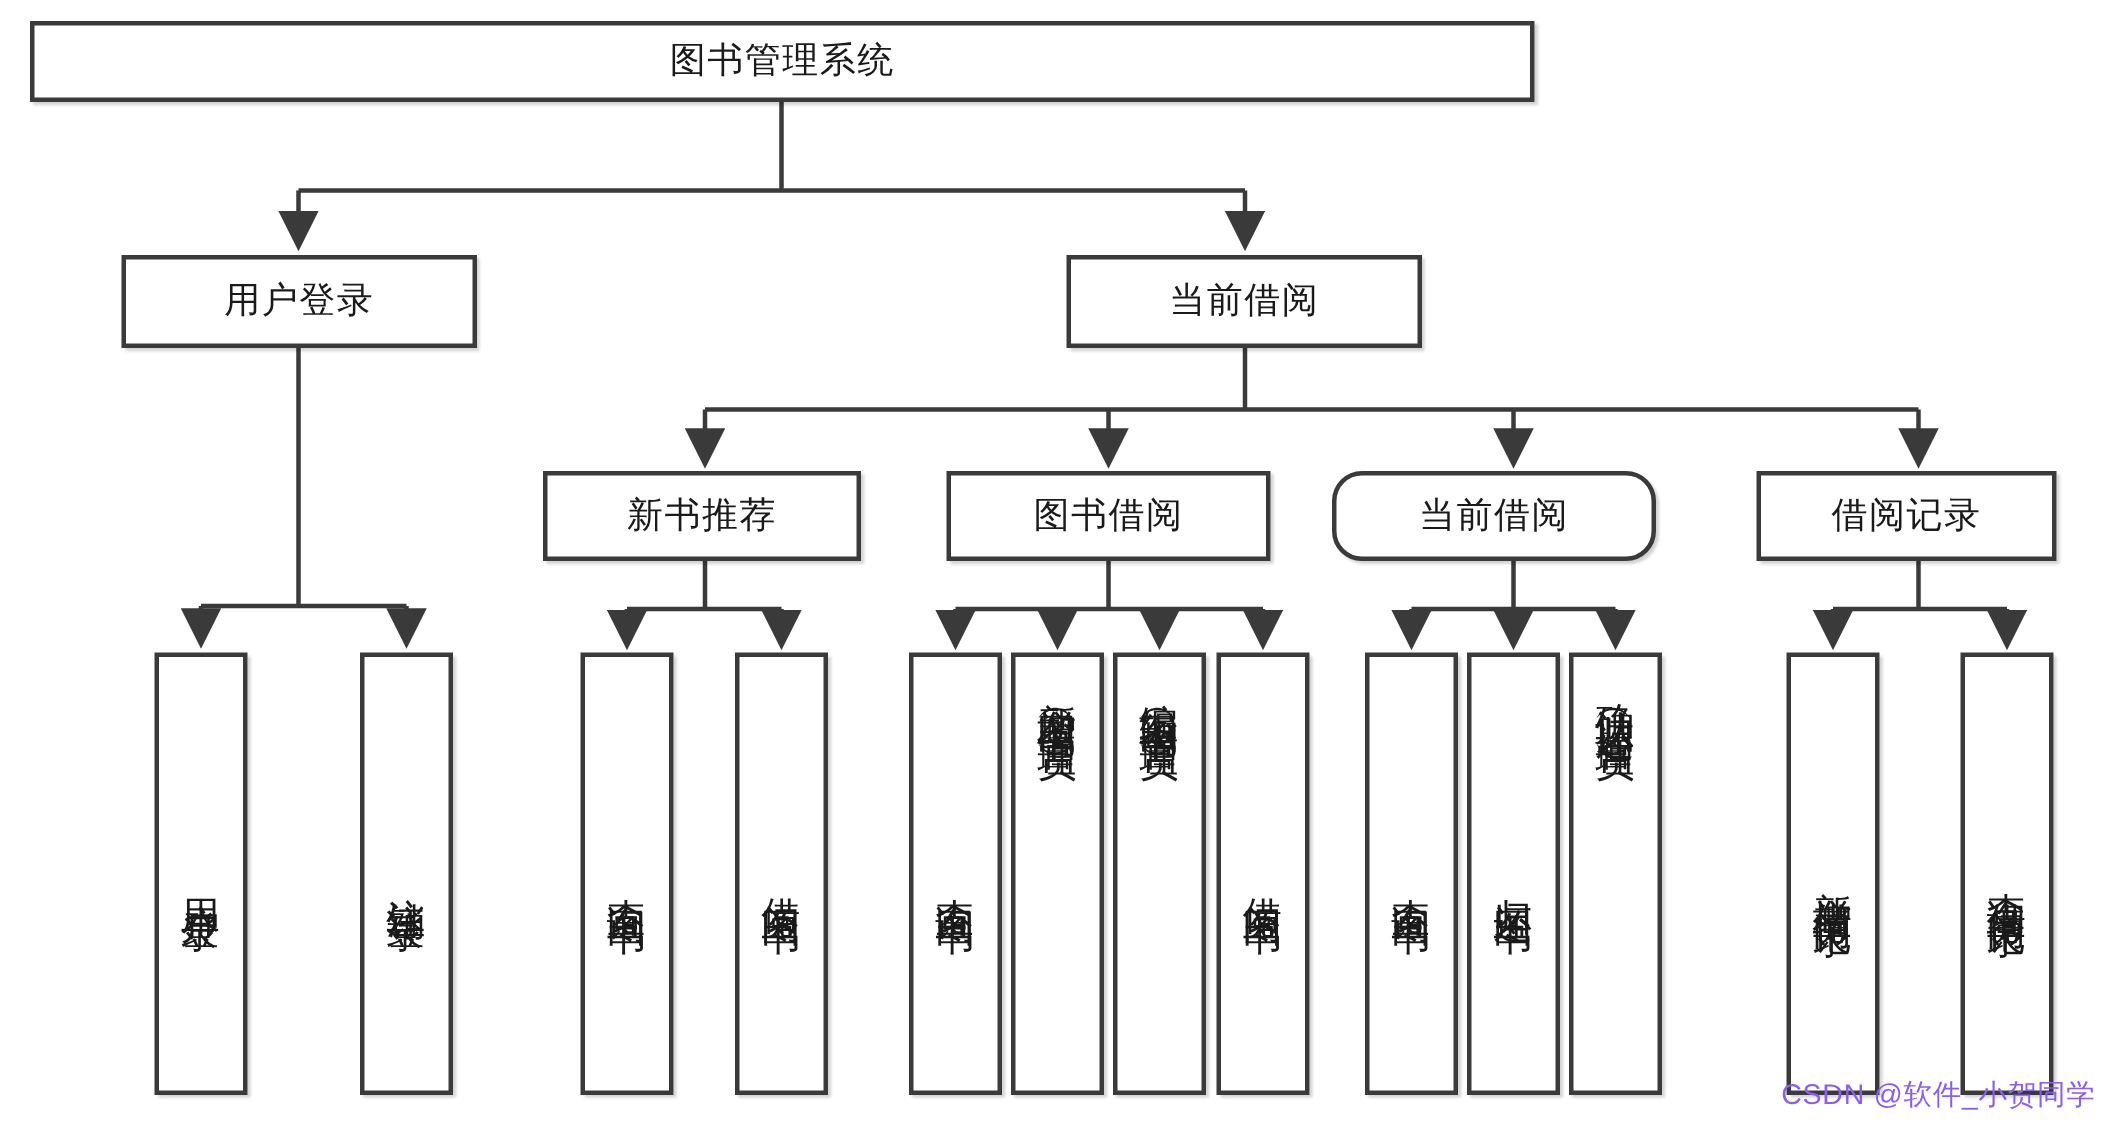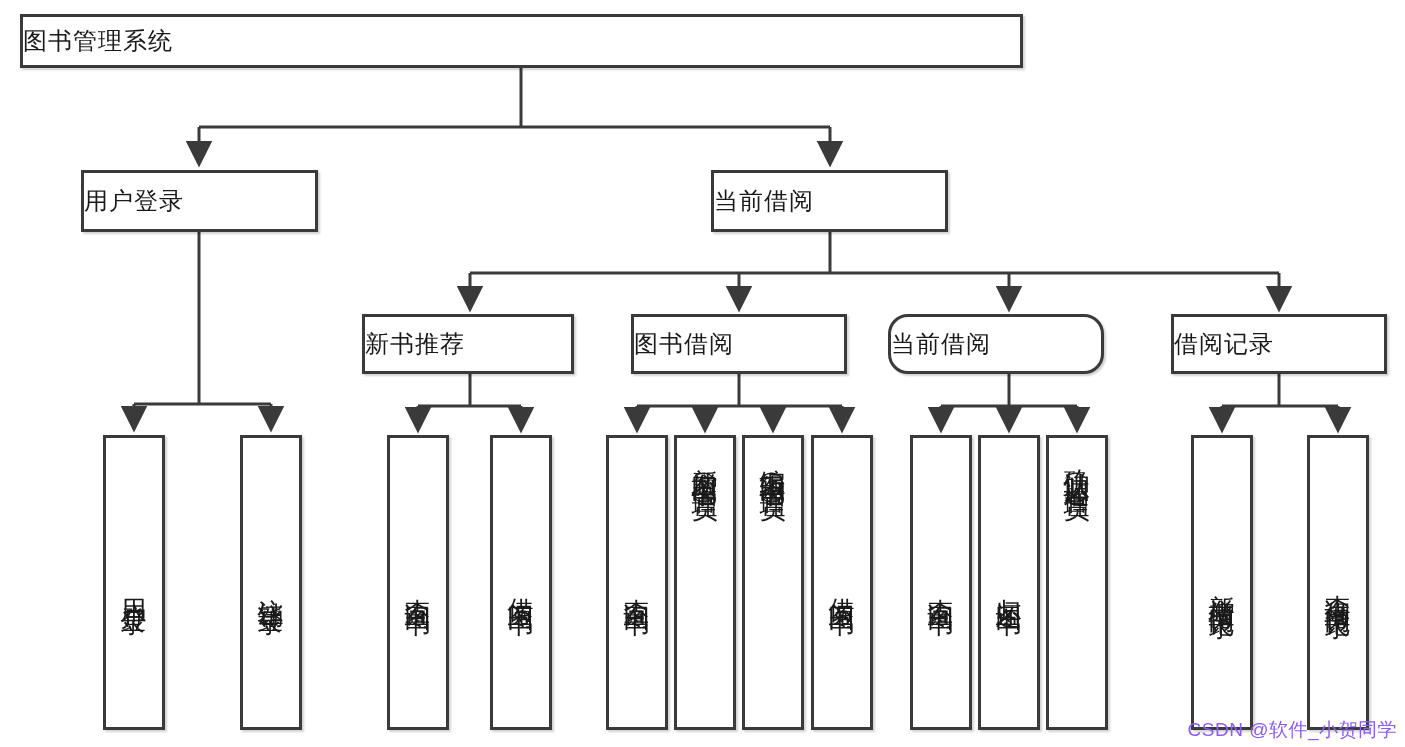--- a/index.html
+++ b/index.html
@@ -26,20 +26,21 @@
     pointer-events: none;
   }
   .node {
     position: absolute;
     box-sizing: border-box;
     background: #ffffff;
     border: 3px solid #3a3a3a;
     box-shadow: 2px 2px 2px rgba(0,0,0,0.18);
     display: flex;
     align-items: center;
+    justify-content: center;
     color: #1a1a1a;
   }
   .node.horiz {
     font-size: 24px;
     letter-spacing: 1px;
     line-height: 1.1;
   }
   .node.vert {
     align-items: flex-start;
     justify-content: center;
@@ -148,21 +149,21 @@
 
   <div class="node horiz" style="left:362px; top:314px; width:212px; height:60px;">
     <span>新书推荐</span>
   </div>
   <div class="node horiz" style="left:631px; top:314px; width:216px; height:60px;">
     <span>图书借阅</span>
   </div>
   <div class="node horiz" style="left:888px; top:314px; width:216px; height:60px;border-radius:20px;">
     <span>当前借阅</span>
   </div>
-  <div class="node horiz" style="left:1171px; top:314px; width:216px; height:60px;">
+  <div class="node horiz" style="left:1171px; top:314px; width:200px; height:60px;">
     <span>借阅记录</span>
   </div>
 
   <div class="node vert" style="left:103px; top:435px; width:62px; height:295px;">
     <div class="vwrap">
       <span class="vtext">用户登录</span>
     </div>
   </div>
   <div class="node vert" style="left:240px; top:435px; width:62px; height:295px;">
     <div class="vwrap">

